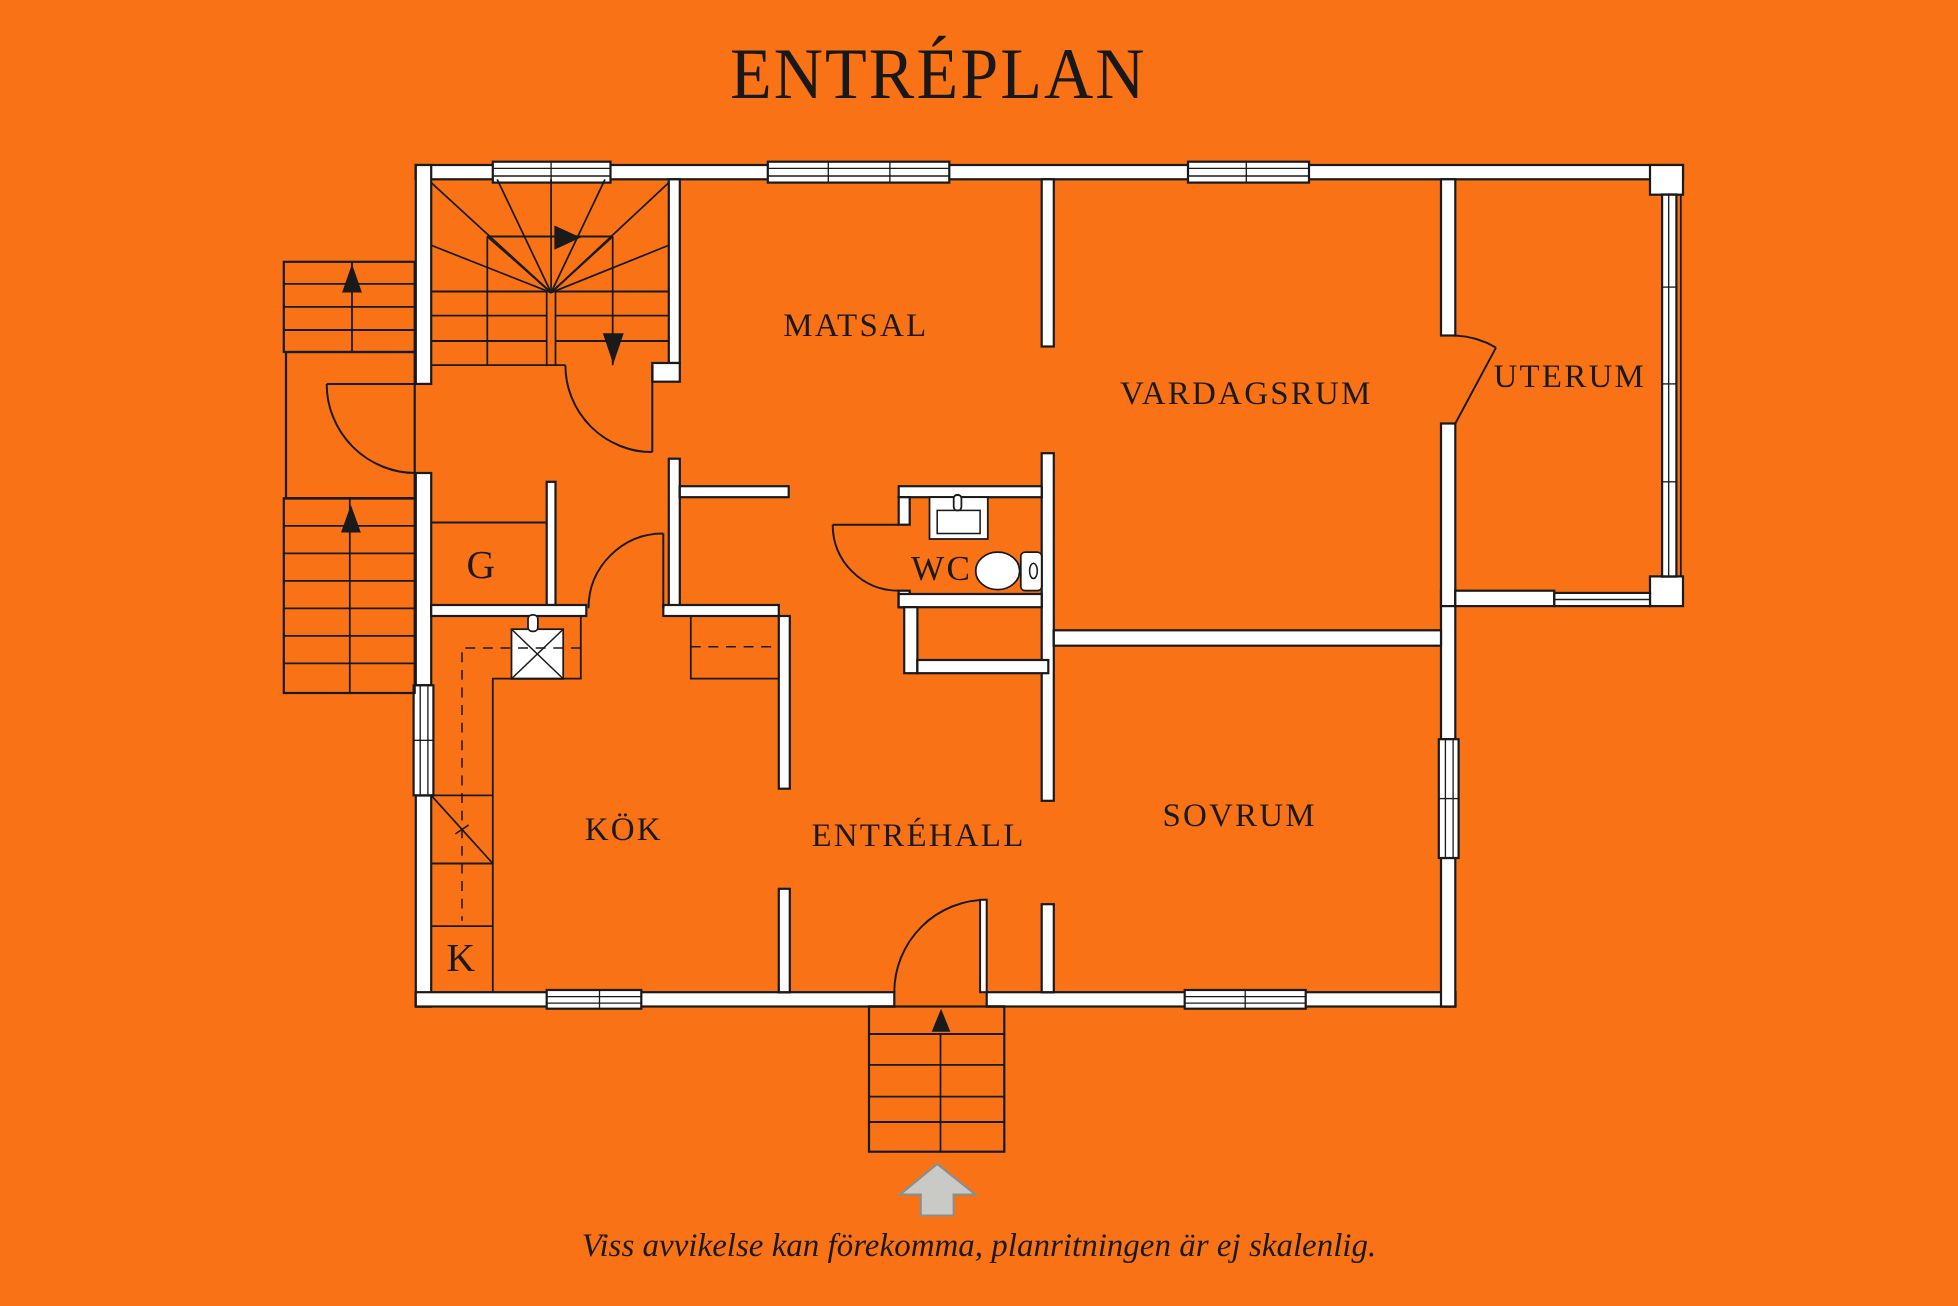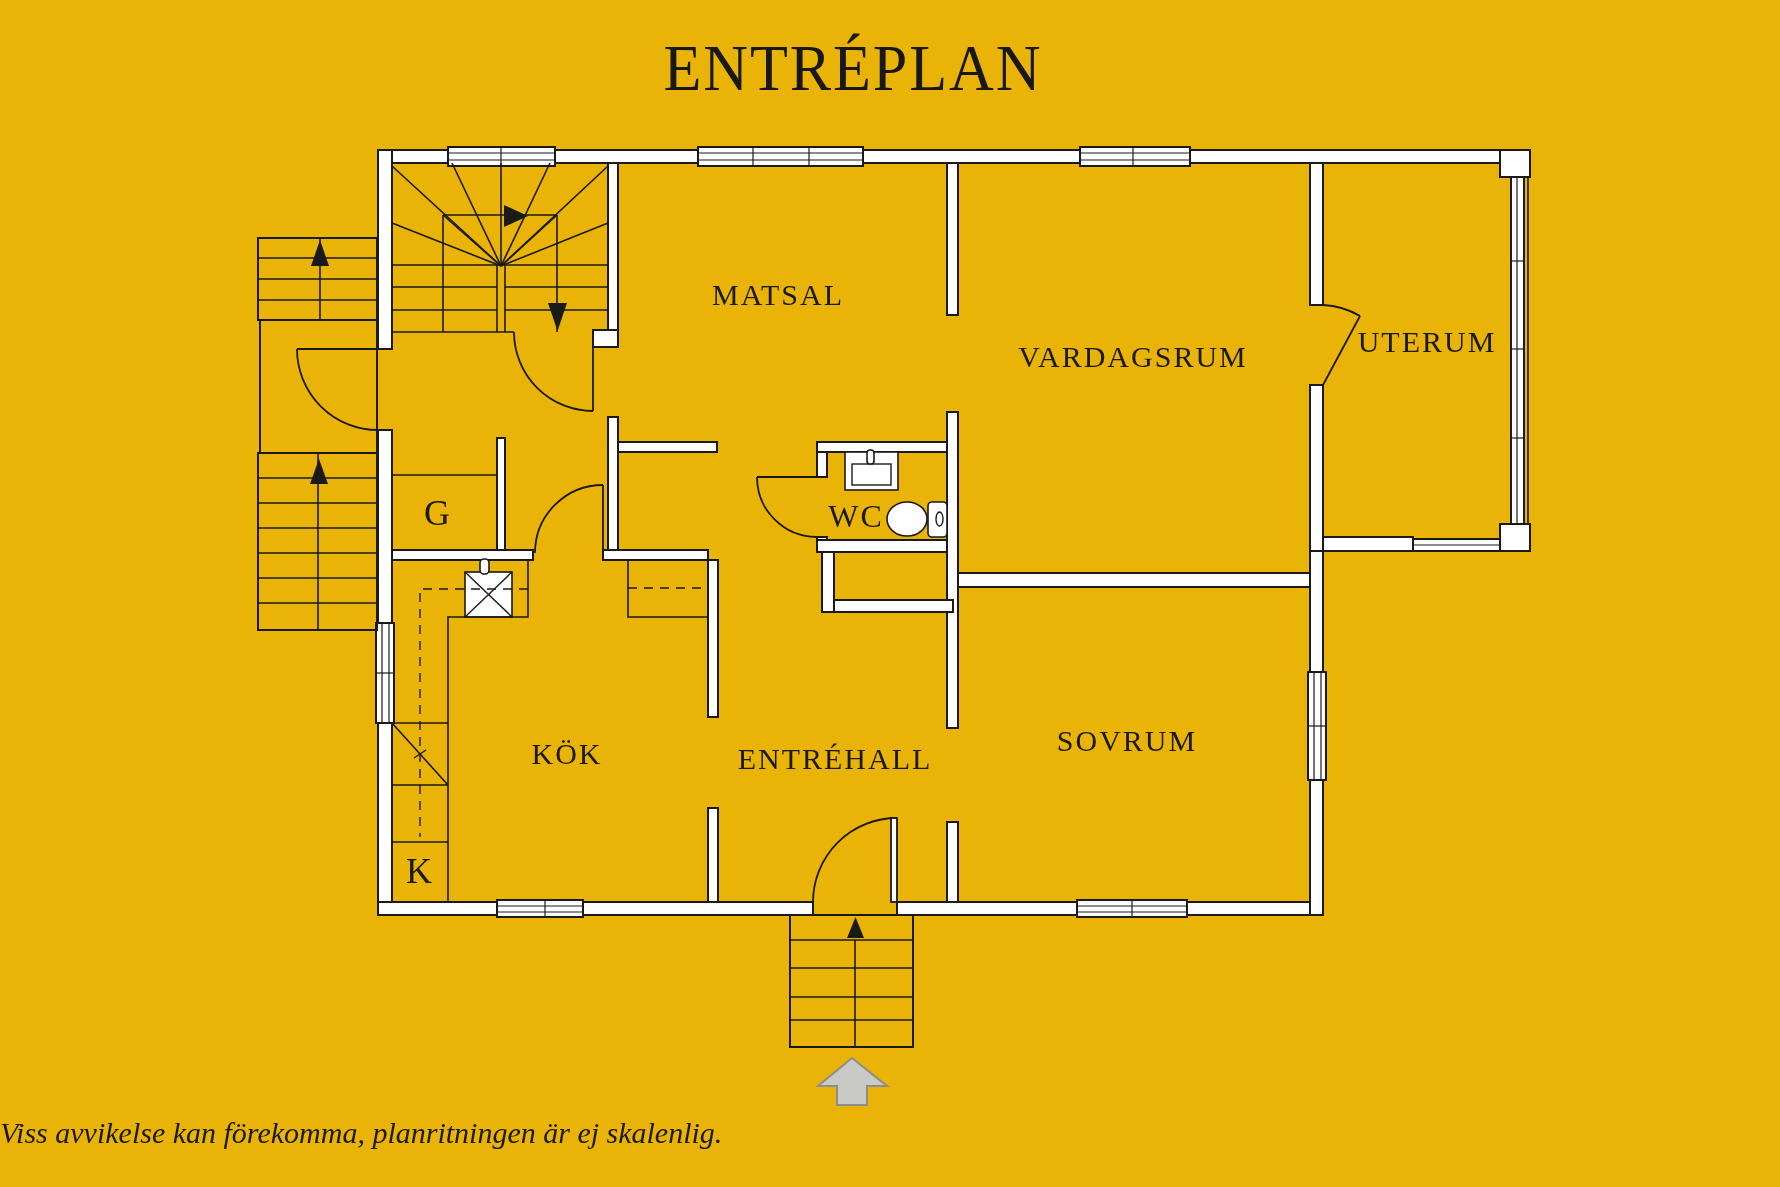--- a/index.html
+++ b/index.html
@@ -1,22 +1,22 @@
 <!DOCTYPE html>
 <html><head>
 <meta charset="utf-8">
 <style>
   html,body{margin:0;padding:0;background:#ffffff;}
-  #stage{position:relative;width:1780px;height:1187px;background:#eab308;overflow:hidden;
+  #stage{position:relative;width:1780px;height:1187px;background:#f97316;overflow:hidden;
          font-family:"Liberation Serif", serif;}
   #plan-svg{position:absolute;left:0;top:0;}
   .page-title{position:absolute;top:30px;left:0;width:1706px;text-align:center;
       font-size:66px;letter-spacing:2px;color:#181818;transform:scaleX(.94);
       font-family:"Liberation Serif", serif;}
-  .footer-note{position:absolute;top:1116px;left:0;width:1780px;
+  .footer-note{position:absolute;top:1116px;left:0;width:1780px;text-align:center;
       font-style:italic;font-size:30px;color:#1a1a1a;
       font-family:"Liberation Serif", serif;}
   text{font-family:"Liberation Serif", serif;fill:#1a1a1a;letter-spacing:2px;}
   .wall{fill:#ffffff;stroke:#1a1a1a;stroke-width:2;}
   .thin{fill:none;stroke:#1a1a1a;stroke-width:1.6;}
   .thin14{fill:none;stroke:#1a1a1a;stroke-width:1.4;}
   .box{fill:none;stroke:#1a1a1a;stroke-width:2;}
   .winrect{fill:#ffffff;stroke:#1a1a1a;stroke-width:2;}
   .winline{fill:none;stroke:#1a1a1a;stroke-width:1.2;}
   .door{fill:none;stroke:#1a1a1a;stroke-width:1.8;}

